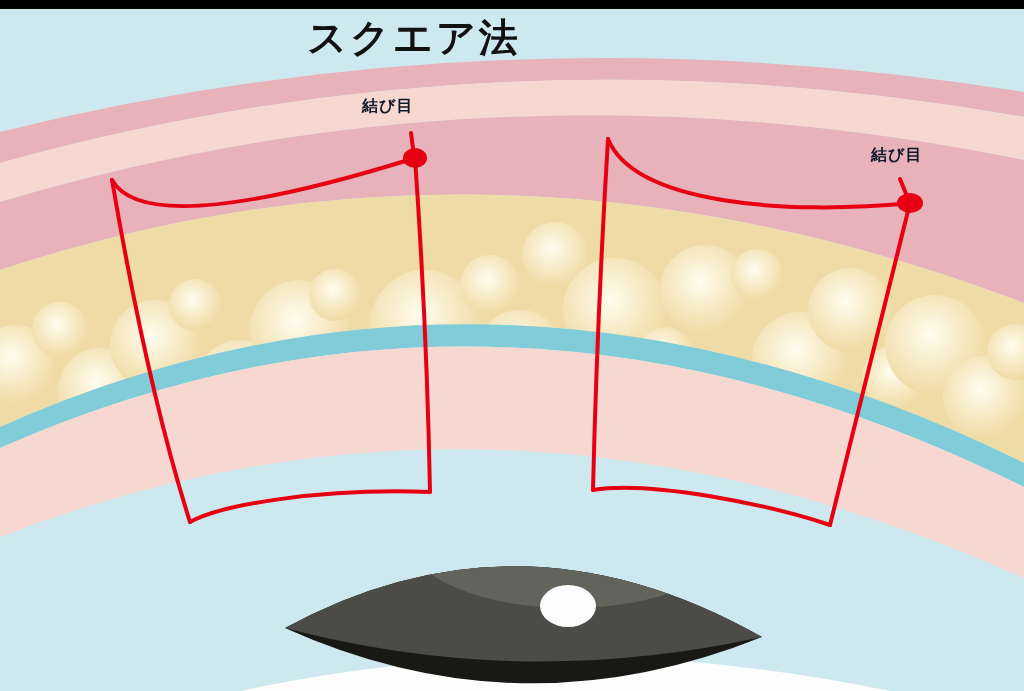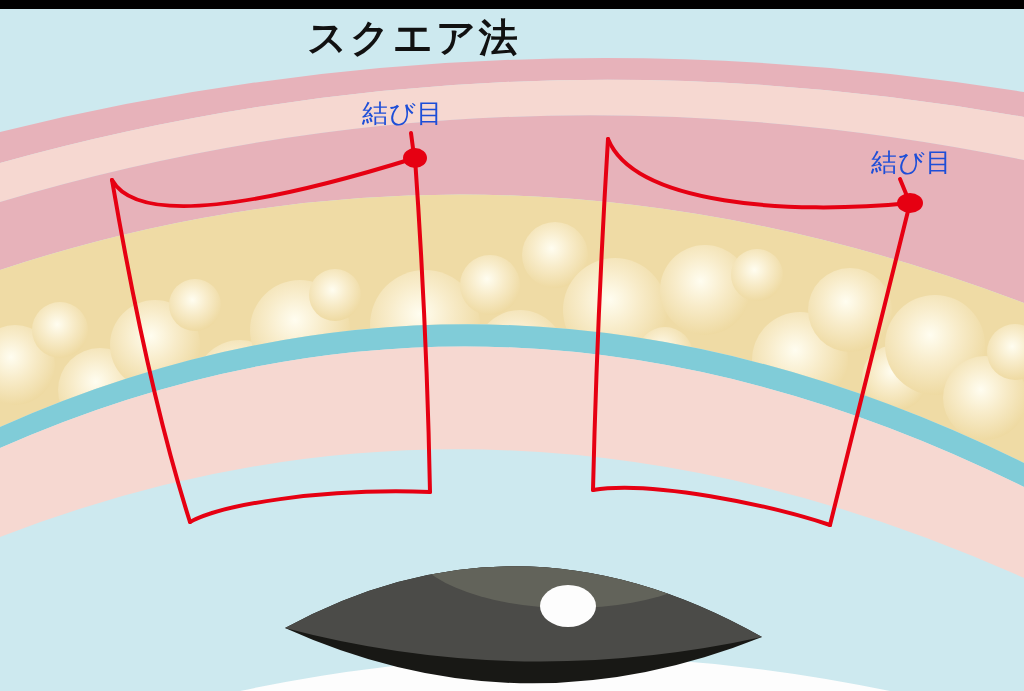--- a/index.html
+++ b/index.html
@@ -7,21 +7,21 @@
     position:relative;width:1024px;height:691px;overflow:hidden;
     font-family:"DejaVu Sans","Liberation Sans",sans-serif;
   }
   .canvas svg{position:absolute;left:0;top:0;}
   .top-bar{position:absolute;left:0;top:0;width:1024px;height:9px;background:#000;}
   .title{
     position:absolute;left:0;top:11px;width:828px;text-align:center;
     font-size:39px;font-weight:bold;letter-spacing:3px;color:#111;
   }
   .knot-label{
-    position:absolute;font-size:26px;font-weight:normal;color:#1d4ed8;letter-spacing:1px;
+    position:absolute;font-size:16px;font-weight:bold;color:#0f172a;letter-spacing:1px;
     white-space:nowrap;
   }
   .knot-label.left{left:362px;top:96px;}
   .knot-label.right{left:871px;top:145px;}
 </style>
 </head>
 <body>
 
 <div class="canvas">
 

